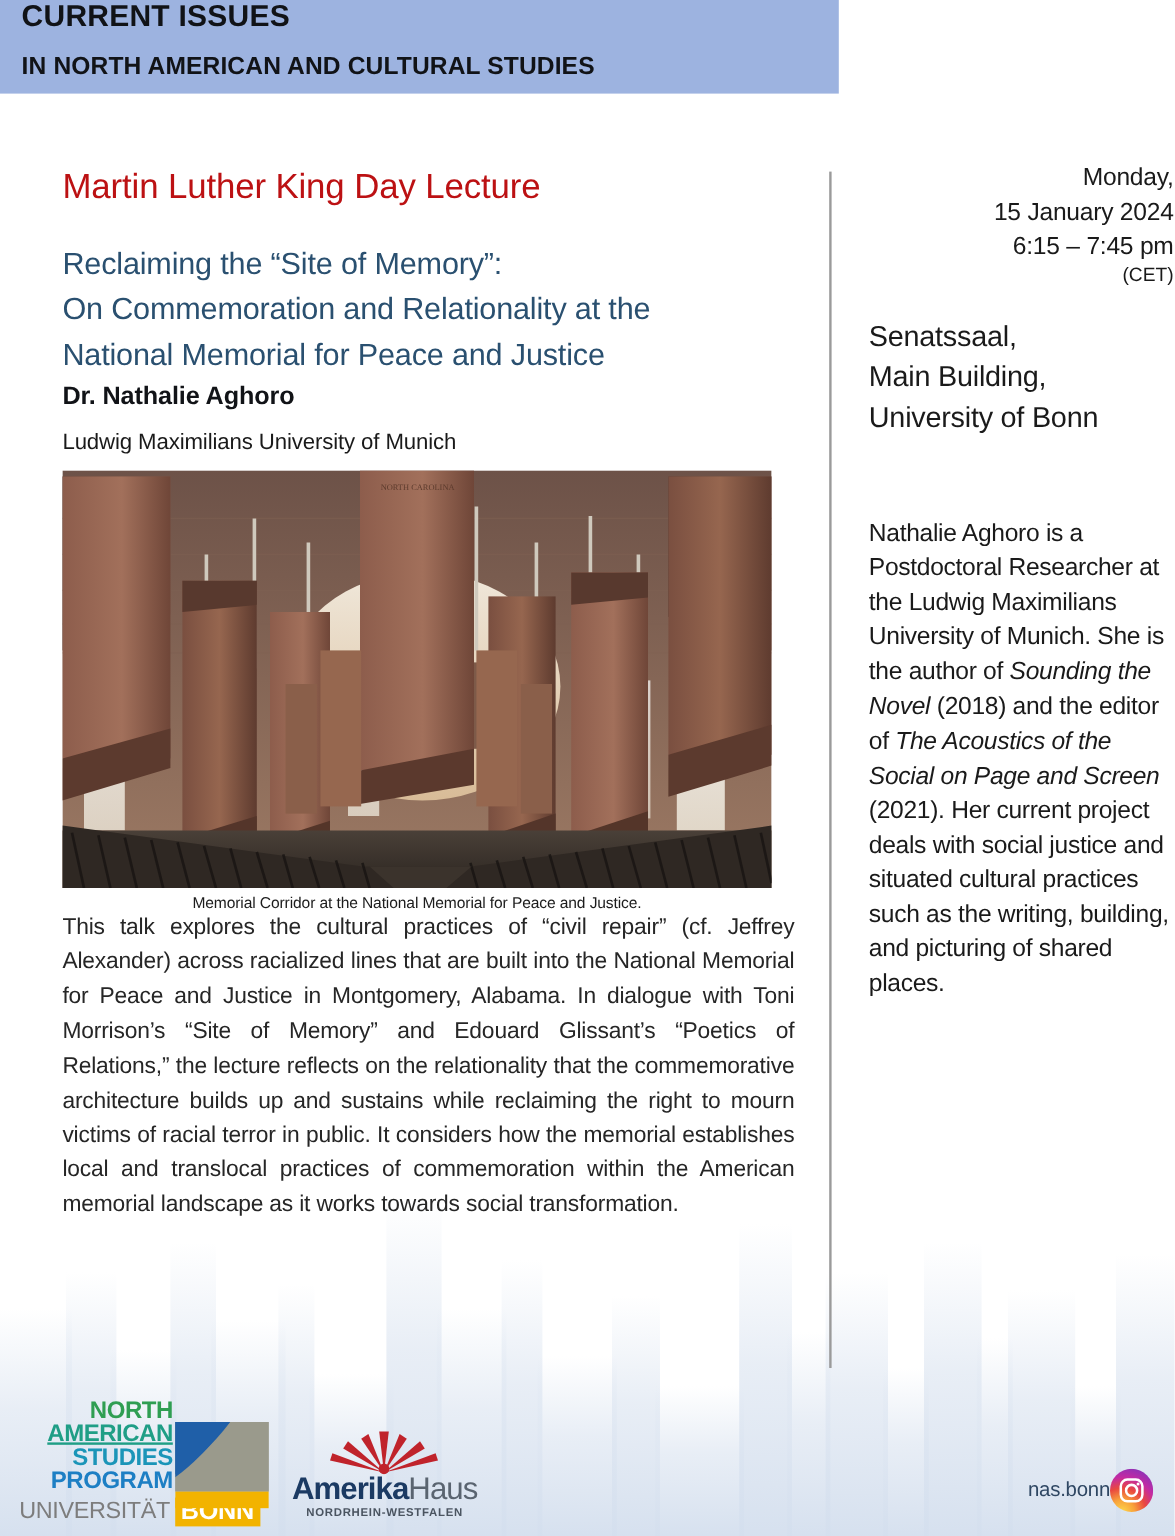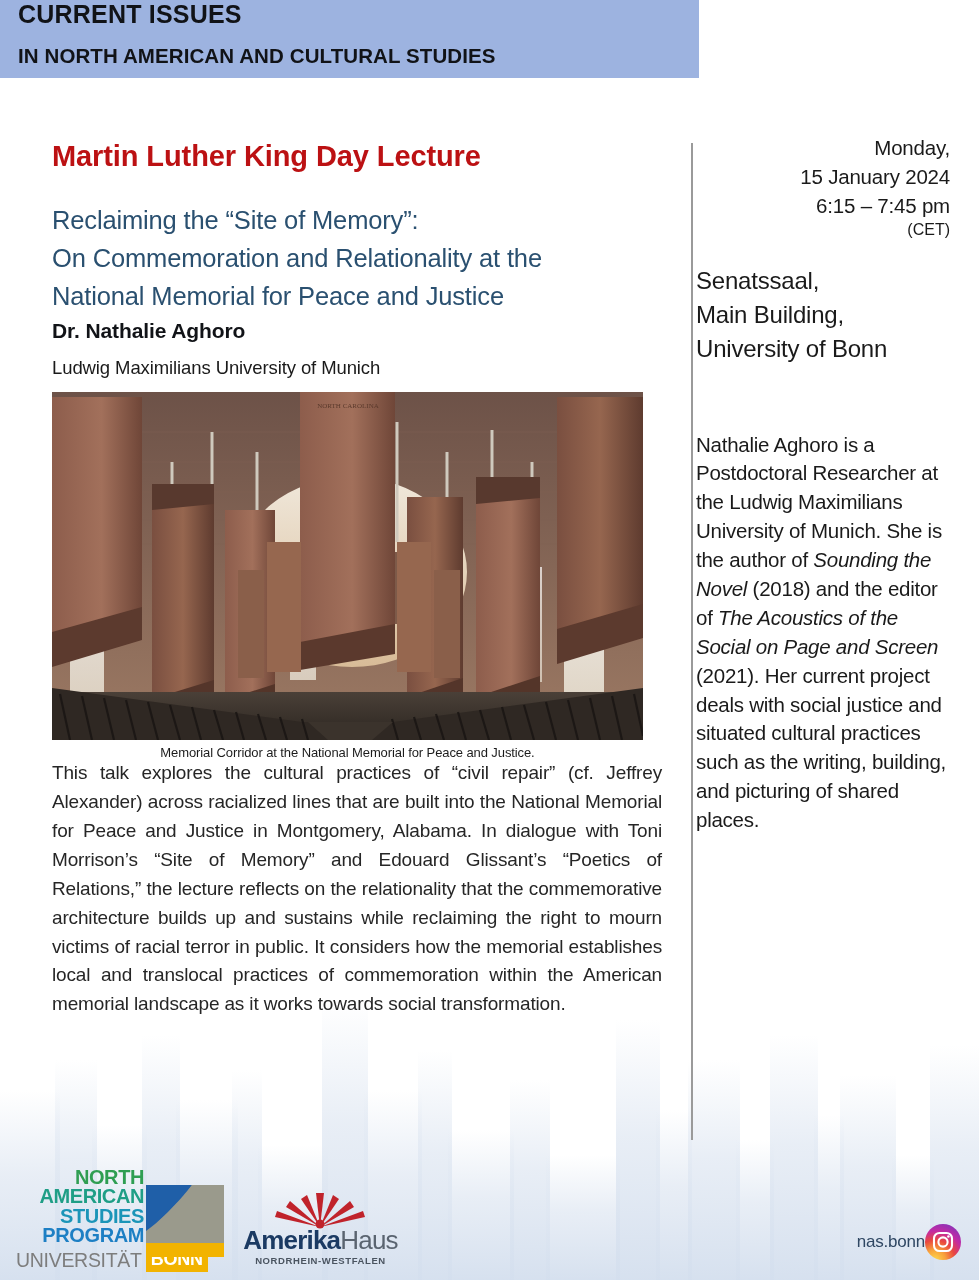--- a/index.html
+++ b/index.html
@@ -38,21 +38,21 @@
   #divider {
     position:absolute; left:691px; top:143px; width:2px; height:997px;
     background:#9a9a9a; z-index:3;
   }
 
   
   #left-col {
     position:absolute; left:52px; top:140px; width:612px; z-index:3;
   }
   #mlk-heading {
-    font-size:29px; font-weight:bold; color:#bc1113;
+    font-size:29px; font-weight:normal; color:#bc1113;
     letter-spacing:-.1px; line-height:1.15;
   }
   #lecture-title {
     margin-top:29px;
     font-size:25.5px; color:#2a5070; line-height:1.49;
     letter-spacing:-.15px; font-weight:400;
   }
   #speaker-name {
     margin-top:3px;
     font-size:21px; font-weight:bold; color:#111317; letter-spacing:-.1px;
@@ -72,21 +72,21 @@
 
   
   #abstract {
     margin-top:19px; width:610px;
     font-size:19px; line-height:1.52; text-align:justify;
     color:#262626; letter-spacing:-.15px;
   }
 
   
   #right-col {
-    position:absolute; left:696px; top:133px; width:254px; z-index:3;
+    position:absolute; left:724px; top:133px; width:254px; z-index:3;
   }
   #event-when {
     text-align:right; font-size:20.5px; line-height:1.42;
     color:#1a1a1a; letter-spacing:-.2px;
   }
   #event-tz { text-align:right; font-size:16px; color:#1a1a1a; margin-top:1px; }
   #event-where {
     text-align:left; font-size:24px; line-height:1.42;
     color:#1a1a1a; margin-top:25px; letter-spacing:-.2px;
   }
@@ -99,30 +99,30 @@
   
   #footer { position:absolute; left:0; bottom:0; width:979px; height:130px; z-index:4;padding-left:12px; }
 
   
   #nasp-logo { position:absolute; left:16px; bottom:8px; width:210px; }
   .nasp-line {
     font-weight:bold; text-align:right; line-height:.98;
     letter-spacing:-.4px; width:128px;
   }
   #nasp-l1 { font-size:20px; color:#2f9e52; }
-  #nasp-l2 { font-size:20px; color:#1f9e86; }
+  #nasp-l2 { font-size:20px; color:#1f9e86;text-decoration:underline; }
   #nasp-l3 { font-size:20px; color:#1b95b8; }
   #nasp-l4 { font-size:20px; color:#1d7fc4; }
   #nasp-uni-row { display:flex; align-items:stretch; margin-top:3px; }
   #nasp-uni {
     font-size:19.5px; color:#7d7d7d; letter-spacing:-.3px;
     padding-right:4px; font-weight:400;
   }
   #nasp-bonn {
-    font-size:18px; font-weight:bold; color:#ffffff;
+    font-size:21px; font-weight:bold; color:#ffffff;
     background:#f2b300; padding:0 5px; letter-spacing:-.2px;
   }
 
   
   #unibonn-mark {
     position:absolute; left:146px; bottom:23px; width:78px; height:72px;
   }
 
   
   #amerikahaus { position:absolute; left:233px; bottom:14px; width:175px; text-align:center; }

